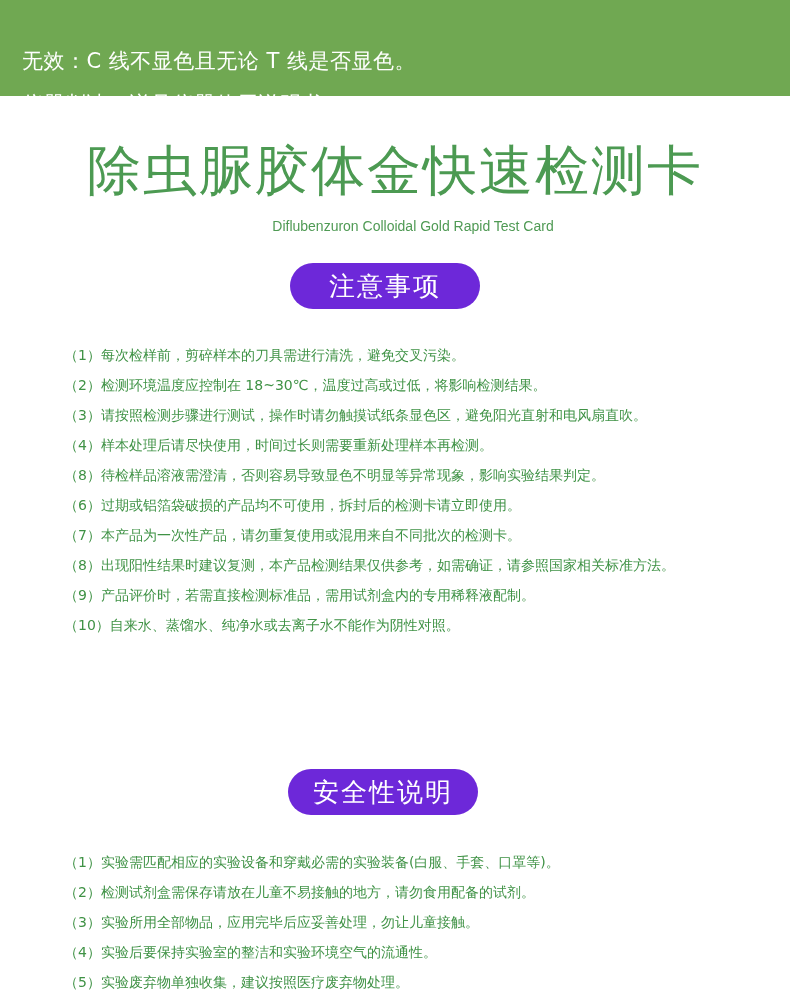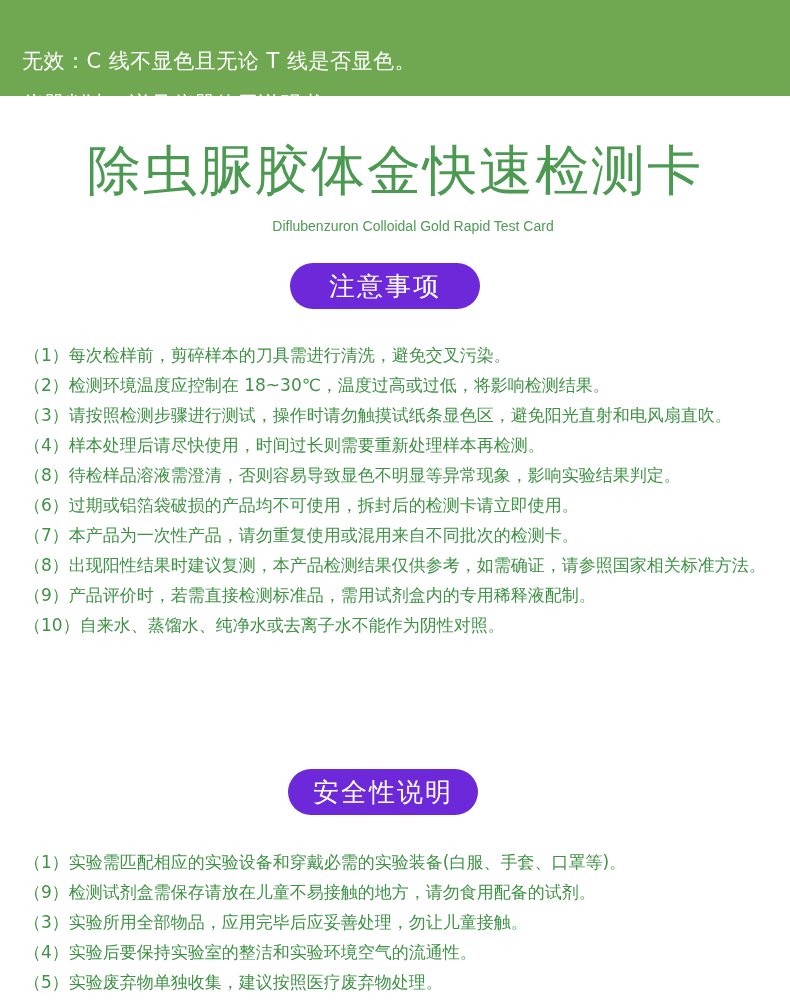--- a/index.html
+++ b/index.html
@@ -30,21 +30,21 @@
 
     .pill {
       position: absolute; height: 46px; border-radius: 23px; background: #6d28d9;
       color: #ffffff; font-size: 26px; line-height: 46px; text-align: center; letter-spacing: 2px;
       white-space: nowrap;
     }
     .pill.p1 { left: 290px; top: 263px; width: 190px; }
     .pill.p2 { left: 288px; top: 769px; width: 190px; }
 
     .list { position: absolute; left: 24px; width: 746px; color: #3f9245; }
-    .list .item { font-size: 17px; line-height: 30px; }
+    .list .item { font-size: 14px; line-height: 30px; margin-left: 40px; }
     .list.l-notes { top: 340px; }
     .list.l-safety { top: 847px; }
     .list.l-safety .item { line-height: 30px; }
   </style>
 </head>
 <body>
 
 <div class="top-band">
   <div class="line l1">无效：C 线不显色且无论 T 线是否显色。</div>
   <div class="line l2">仪器判读：详见仪器使用说明书</div>
@@ -65,18 +65,18 @@
   <div class="item">（7）本产品为一次性产品，请勿重复使用或混用来自不同批次的检测卡。</div>
   <div class="item">（8）出现阳性结果时建议复测，本产品检测结果仅供参考，如需确证，请参照国家相关标准方法。</div>
   <div class="item">（9）产品评价时，若需直接检测标准品，需用试剂盒内的专用稀释液配制。</div>
   <div class="item">（10）自来水、蒸馏水、纯净水或去离子水不能作为阴性对照。</div>
 </div>
 
 <div class="pill p2">安全性说明</div>
 
 <div class="list l-safety">
   <div class="item">（1）实验需匹配相应的实验设备和穿戴必需的实验装备(白服、手套、口罩等)。</div>
-  <div class="item">（9）检测试剂盒需保存请放在儿童不易接触的地方，请勿食用配备的试剂。</div>
+  <div class="item">（2）检测试剂盒需保存请放在儿童不易接触的地方，请勿食用配备的试剂。</div>
   <div class="item">（3）实验所用全部物品，应用完毕后应妥善处理，勿让儿童接触。</div>
   <div class="item">（4）实验后要保持实验室的整洁和实验环境空气的流通性。</div>
   <div class="item">（5）实验废弃物单独收集，建议按照医疗废弃物处理。</div>
   <div class="item">（6）请勿在实验室内饮食或吸烟。</div>
 </div>
 
 </body></html>

